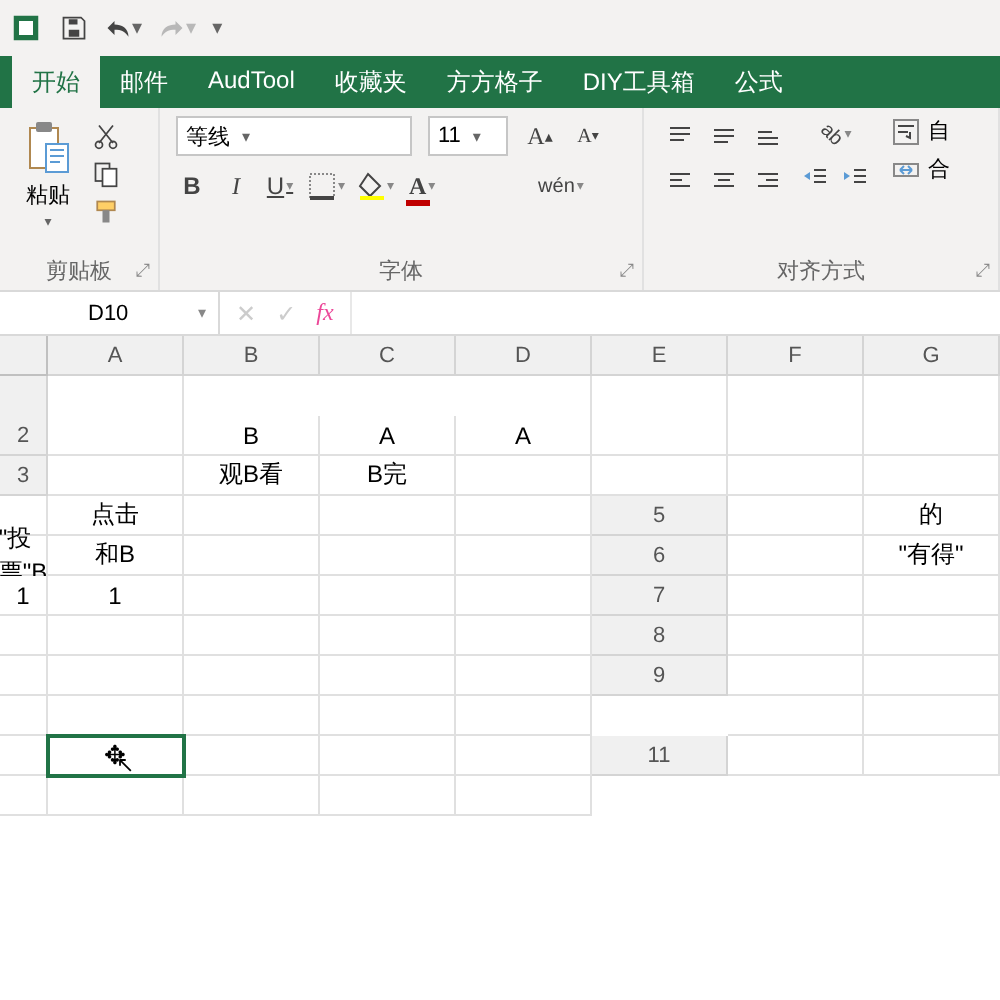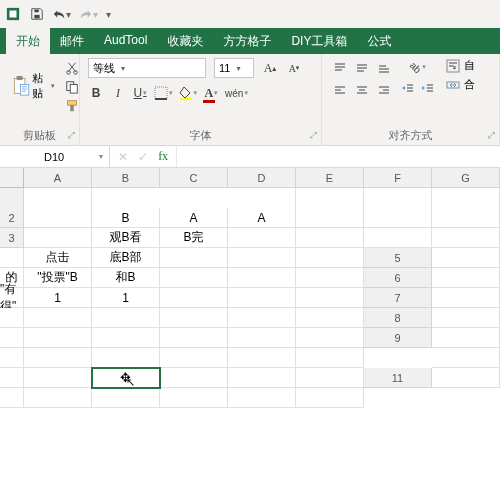--- a/index.html
+++ b/index.html
@@ -17,42 +17,42 @@
   .tab { color:#fff; padding: 5px 10px 0 10px; font-size:12px; cursor:pointer; }
   .tab.file { background:#217346; }
   .tab.active { background:#f3f2f1; color:#217346; }
 
   
   .ribbon { height: 92px; background:#f3f2f1; border-bottom:1px solid #d9d9d9; display:flex; }
   .group { border-right:1px solid #e1e1e1; padding:4px 8px 0 8px; display:flex; flex-direction:column; justify-content:space-between; position:relative; }
   .group-label { text-align:center; font-size:11px; color:#666; padding:2px 0; }
   .group-label .launcher { position:absolute; right:4px; bottom:4px; font-size:9px; color:#888; }
   .paste-block { display:flex; gap:4px; }
-  .bigbtn { display:flex; flex-direction:row; align-items:center; gap:2px; padding:2px 4px; }
+  .bigbtn { display:flex; flex-direction:column; align-items:center; gap:2px; padding:2px 4px; }
   .bigbtn .lbl { font-size:11px; }
   .sidebtns { display:flex; flex-direction:column; gap:3px; padding-top:2px; }
   .sidebtns div { width:18px; height:16px; display:flex; align-items:center; justify-content:center; }
   .font-row { display:flex; align-items:center; gap:8px; margin-bottom:6px; }
   .combo { height:20px; background:#fff; border:1px solid #c6c6c6; display:flex; align-items:center; padding:0 4px; font-size:11px; }
   .combo .drop { margin-left:6px; font-size:8px; color:#666; }
   .btnrow { display:flex; gap:6px; align-items:center; }
   .ribbtn { min-width:16px; height:18px; display:flex; align-items:center; justify-content:center; font-size:12px; color:#444; position:relative; }
   .ribbtn .drop { font-size:7px; color:#888; margin-left:1px; }
   .align-grid { display:grid; grid-template-columns:repeat(3,20px); grid-template-rows:repeat(2,20px); gap:2px; }
   .align-grid div { display:flex; align-items:center; justify-content:center; }
   .align-side { display:flex; flex-direction:column; gap:4px; margin-left:6px; }
   .wrap-merge { display:flex; flex-direction:column; gap:4px; margin-left:10px; }
   .wrap-merge .row { display:flex; align-items:center; gap:4px; font-size:11px; }
 
   
   .fbar { height:22px; border-bottom:1px solid #d9d9d9; display:flex; align-items:stretch; background:#fff; }
   .namebox { width:72px; border-right:1px solid #d9d9d9; display:flex; align-items:center; padding:0 6px; font-size:11px;margin-left:38px; }
   .namebox .drop { margin-left:auto; font-size:8px; color:#888; }
   .fx-btns { display:flex; align-items:center; padding:0 8px; gap:10px; color:#999; border-right:1px solid #e8e8e8; }
-  .fx { font-family:"Times New Roman",serif; color:#15803d; }
+  .fx { font-style:italic; font-family:"Times New Roman",serif; color:#ec4899; }
   .formula-input { flex:1; }
 
   
   .sheet { display:grid; grid-template-columns: 24px repeat(7, 68px); grid-auto-rows: 20px; }
   .sheet .hd { background:#f0f0f0; border-right:1px solid #d4d4d4; border-bottom:1px solid #d4d4d4; display:flex; align-items:center; justify-content:center; font-size:11px; color:#555; }
   .sheet .rowhd { background:#f0f0f0; border-right:1px solid #d4d4d4; border-bottom:1px solid #d4d4d4; display:flex; align-items:center; justify-content:center; font-size:11px; color:#555; }
   .sheet .cell { border-right:1px solid #e0e0e0; border-bottom:1px solid #e0e0e0; display:flex; align-items:center; justify-content:center; font-size:12px; color:#000; background:#fff; position:relative; }
   .sheet .row1 { height: 60px; }
   .corner { background:#f0f0f0; border-right:1px solid #c0c0c0; border-bottom:1px solid #c0c0c0; }
   .sel-col { background:#e0e8e0; }
@@ -178,21 +178,21 @@
               <path d="M5 1l6 6-5 5-5-5z" fill="none" stroke="#444"></path>
               <rect x="1" y="12" width="12" height="2" fill="#ffff00"></rect>
             </svg>
             <span class="drop">▾</span>
           </div>
         <div class="ribbtn">
             <span style="font-family:serif;font-weight:bold;">A</span>
             <span class="drop">▾</span>
             <div style="position:absolute;bottom:-1px;left:0;width:12px;height:3px;background:#c00000;"></div>
           </div>
-        <div class="ribbtn" style="font-size:10px;">
+        <div class="ribbtn" style="font-size:10px;margin-left:44px;">
             <span>wén</span>
             <span class="drop">▾</span>
           </div>
       </div>
     </div>
     <div class="group-label"><span>字体</span><span class="launcher">⤢</span></div>
   </div>
 
   <div class="group" style="flex:1;">
     <div style="display:flex;">
@@ -328,21 +328,20 @@
   <div class="cell"></div>
   <div class="cell">观B看</div>
   <div class="cell">B完</div>
   <div class="cell"></div>
   <div class="cell"></div>
   <div class="cell"></div>
 
   <div class="rowhd">4</div>
   <div class="cell"></div>
   <div class="cell">点击</div>
-  <div class="cell">底B部</div>
   <div class="cell"></div>
   <div class="cell"></div>
   <div class="cell"></div>
 
   <div class="rowhd">5</div>
   <div class="cell"></div>
   <div class="cell">的</div>
   <div class="cell">"投票"B</div>
   <div class="cell">和B</div>
   <div class="cell"></div>

